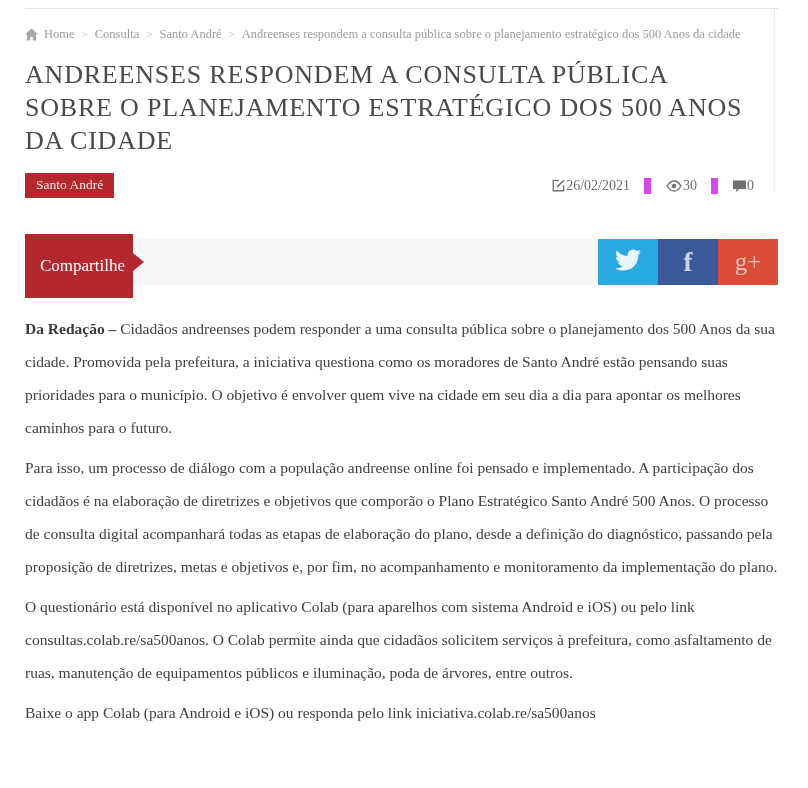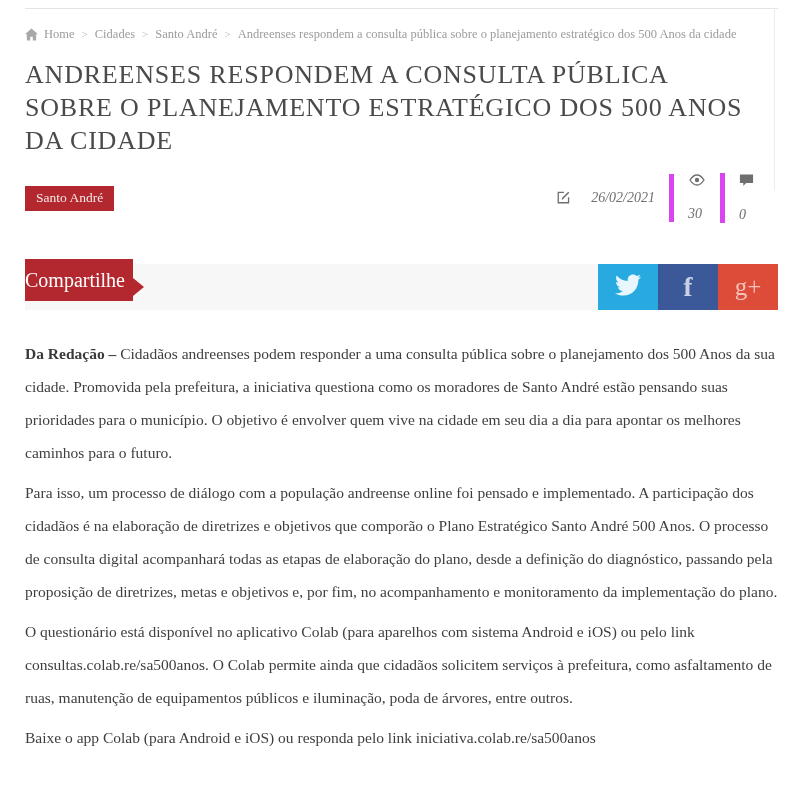--- a/index.html
+++ b/index.html
@@ -42,36 +42,36 @@
   
   .meta-row {
     margin-top: 16px; padding-right: 24px;
     display: flex; align-items: center; justify-content: space-between;
   }
   .badge {
     background: #b2282e; color: #f6e9e9;
     font-size: 13.5px; padding: 4px 11px 5px; cursor: pointer;
   }
   .meta { display: flex; align-items: center; color: #6f6f6f; font-size: 14px; }
-  .meta-item { display: flex; gap: 20px; padding: 0 14px; font-style: italic; }
+  .meta-item { display: flex; align-items: center; gap: 0; padding: 0 14px; }
   .meta-item:last-child { padding-right: 0; }
-  .meta-item + .meta-item { border-left: 5px solid #d946ef; flex-direction: column; }
+  .meta-item + .meta-item { border-left: 7px solid #d946ef; }
   .meta-item svg { display: block; }
 
   
   .share-bar {
     position: relative; margin-top: 41px;
     height: 46px; background: #f7f7f7; width: 753px;
   }
   .share-btn {
     position: absolute; left: 0; top: -5px;
-    width: 108px; height: 42px;
+    width: 108px; height: 64px;
     background: #b2282e; color: #ffffff;
-    font-size: 20px;
-    display: flex; align-items: center; 
+    font-size: 17px;
+    display: flex; align-items: center; padding-left: 15px;
     cursor: pointer;
   }
   .share-arrow {
     position: absolute; left: 108px; top: 50%; transform: translateY(-50%);
     width: 0; height: 0;
     border-top: 9px solid transparent; border-bottom: 9px solid transparent;
     border-left: 11px solid #b2282e;
   }
   .socials { position: absolute; right: 0; top: 0; height: 46px; display: flex; }
   .soc {
@@ -103,21 +103,21 @@
   <div class="content">
 
     <nav class="breadcrumb">
       <span class="home-ic">
         <svg width="13" height="13" viewBox="0 0 14 13">
             <path d="M7 0L0 6.2h2V13h3.6V8.8h2.8V13H12V6.2h2z" fill="#a8a8a8"></path>
           </svg>
       </span>
       <a>Home</a>
       <span class="sep">&gt;</span>
-      <a>Cidades</a>
+      <a>Consulta</a>
       <span class="sep">&gt;</span>
       <a>Santo André</a>
       <span class="sep">&gt;</span>
       <span>Andreenses respondem a consulta pública sobre o planejamento estratégico dos 500 Anos da cidade</span>
     </nav>
 
     <h1 class="title">ANDREENSES RESPONDEM A CONSULTA PÚBLICA SOBRE O PLANEJAMENTO ESTRATÉGICO DOS 500 ANOS DA CIDADE</h1>
 
     <div class="meta-row">
       <span class="badge">Santo André</span>

